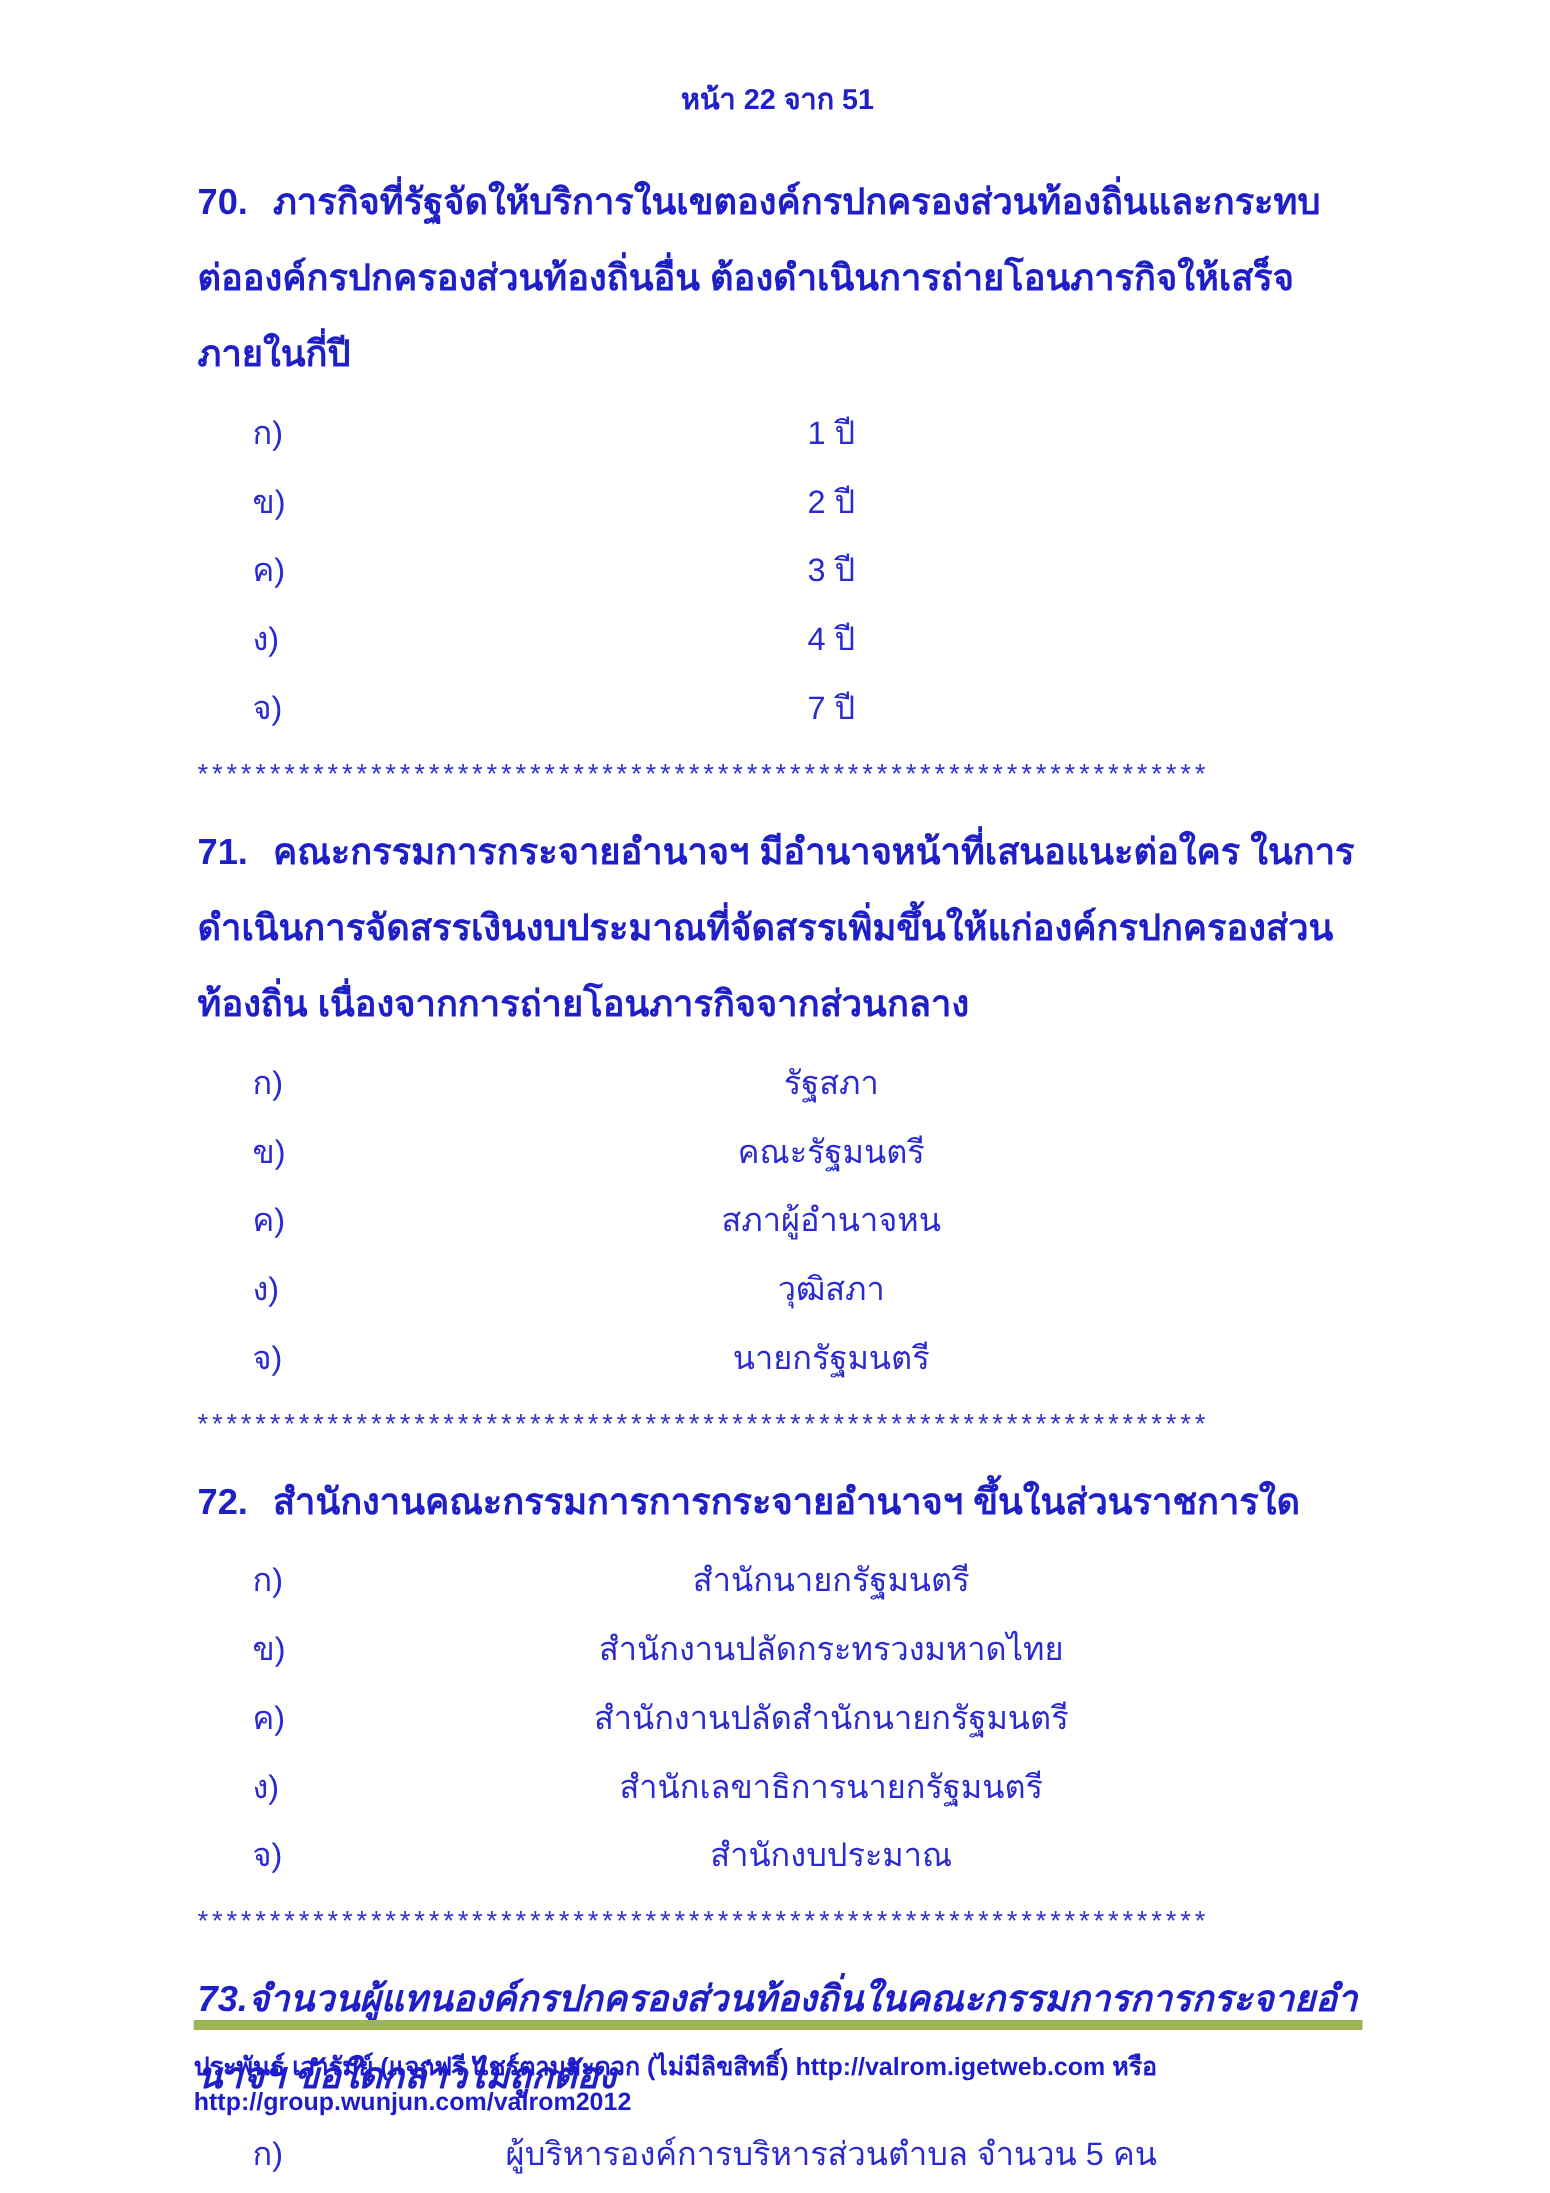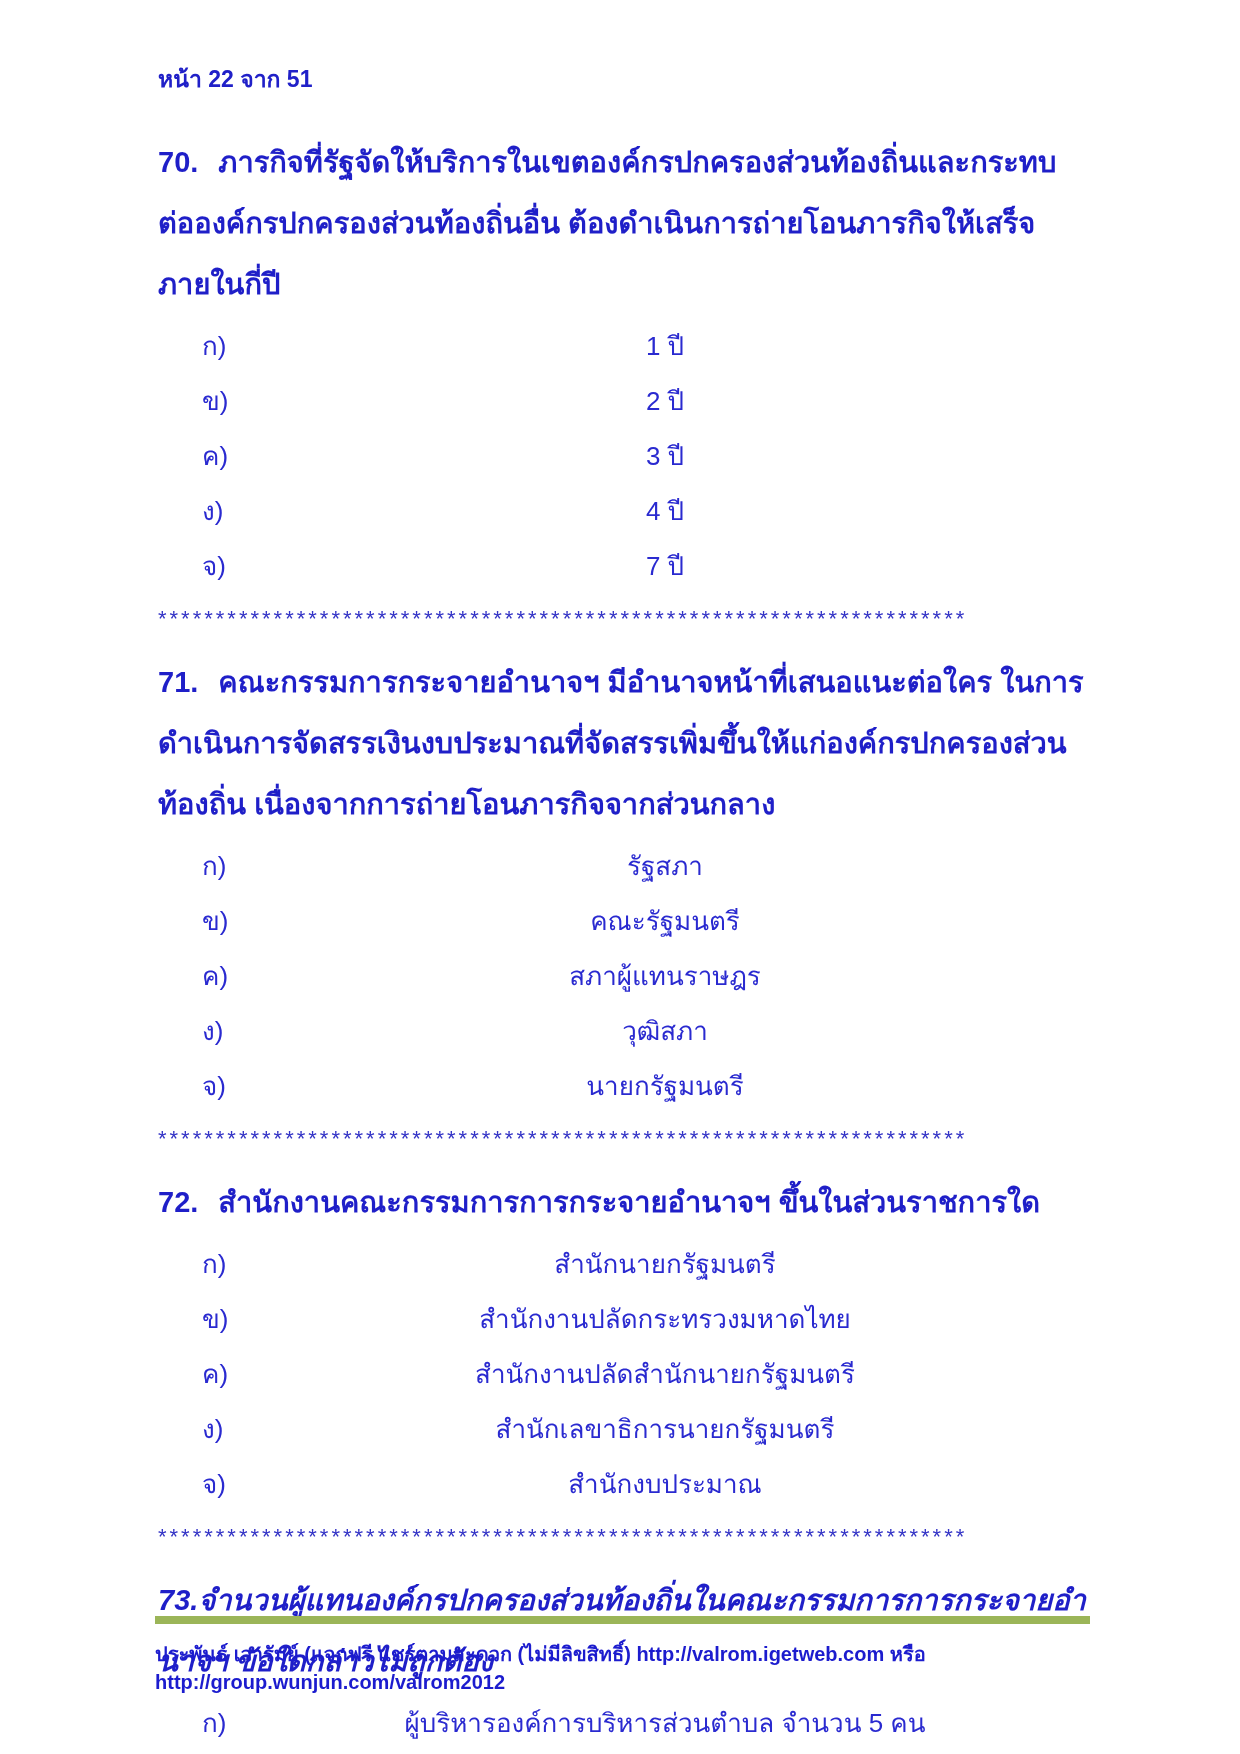--- a/index.html
+++ b/index.html
@@ -13,21 +13,21 @@
     box-sizing: border-box;
     overflow: hidden;
   }
   .content {
     position: absolute;
     left: 158px;
     right: 152px;
     top: 64px;
   }
   .page-number {
-    text-align: left;
+    text-align: center;
     font-size: 23px;
     font-weight: bold;
     color: #2020C8;
     line-height: 30px;
     margin-right: 2px;
   }
   .question {
     margin-top: 38px;
     font-size: 29px;
     font-weight: bold;
@@ -119,21 +119,21 @@
       <div class="option">
         <span class="opt-label">ก)</span>
         <span class="opt-text">รัฐสภา</span>
       </div>
       <div class="option">
         <span class="opt-label">ข)</span>
         <span class="opt-text">คณะรัฐมนตรี</span>
       </div>
       <div class="option">
         <span class="opt-label">ค)</span>
-        <span class="opt-text">สภาผู้แทนราษฎร</span>
+        <span class="opt-text">สภาผู้อำนาจหน</span>
       </div>
       <div class="option">
         <span class="opt-label">ง)</span>
         <span class="opt-text">วุฒิสภา</span>
       </div>
       <div class="option">
         <span class="opt-label">จ)</span>
         <span class="opt-text">นายกรัฐมนตรี</span>
       </div>
     </div>

